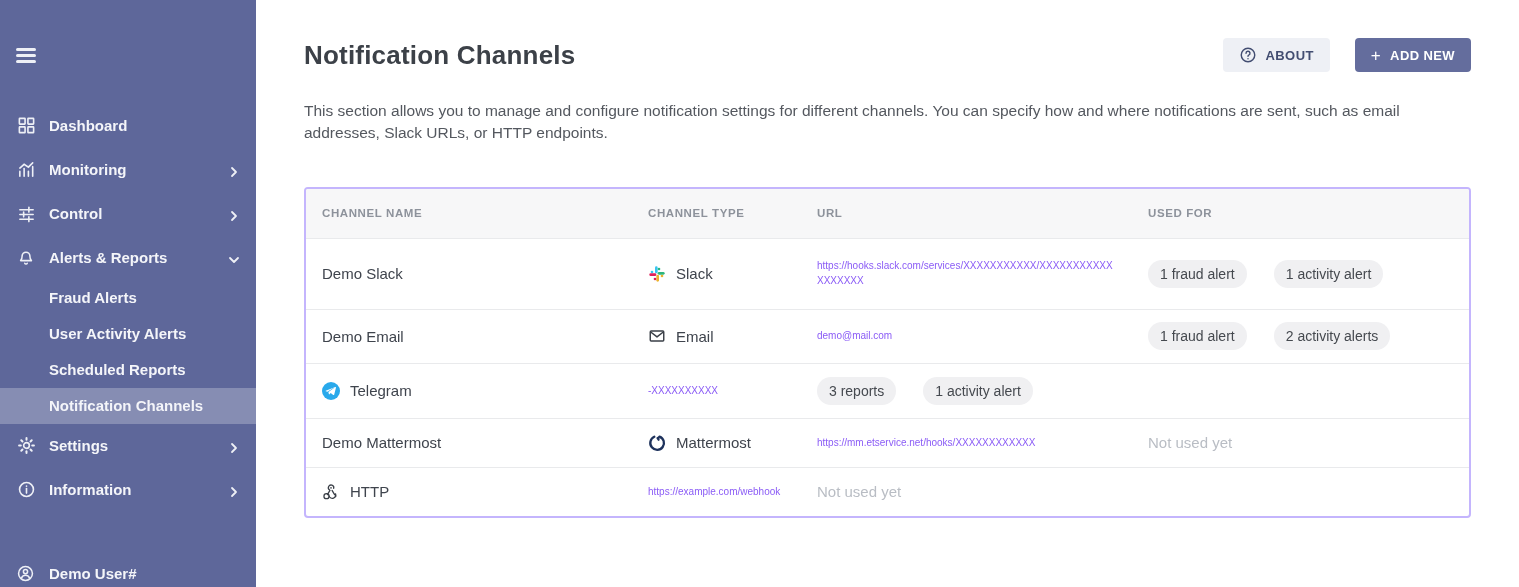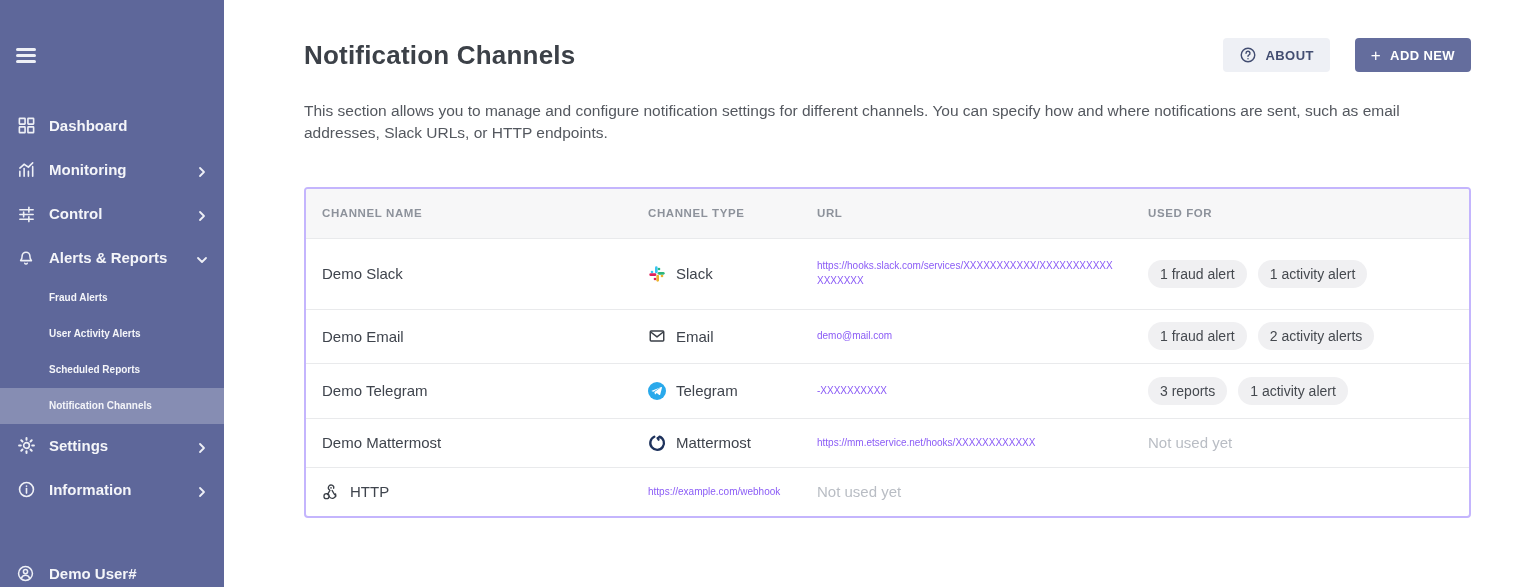--- a/index.html
+++ b/index.html
@@ -7,39 +7,39 @@
   body {
     font-family: "Liberation Sans", "DejaVu Sans", sans-serif;
     background: #ffffff;
     color: #3f444d;
     position: relative;
   }
 
   
   .sidebar {
     position: absolute; left: 0; top: 0; bottom: 0;
-    width: 224px;
+    width: 256px;
     background: #5e679a;
     color: #ffffff;
   }
   .hamburger { margin: 48px 0 0 16px; width: 20px; cursor: pointer; }
   .hamburger span { display: block; height: 2.5px; background: #eef0f6; border-radius: 2px; margin-bottom: 3.5px; }
   .nav { margin-top: 41px; }
   .nav-item {
     display: flex; align-items: center;
     height: 44px; padding: 0 16px;
     font-size: 15px; font-weight: 700;
     color: #f4f5f9; cursor: pointer;
   }
   .nav-item .nicon { width: 20px; height: 20px; margin-right: 13px; flex: 0 0 auto; display: flex; align-items: center; justify-content: center; }
   .nav-item .chev { margin-left: auto; width: 12px; height: 12px; }
   .subitem {
     display: flex; align-items: center;
     height: 36px; padding: 0 16px 0 49px;
-    font-size: 10px; font-weight: 700; color: #f4f5f9; cursor: pointer;
+    font-size: 15px; font-weight: 700; color: #f4f5f9; cursor: pointer;
   }
   .subitem.selected { background: rgba(255,255,255,0.25); }
   .sidebar-user {
     position: absolute; left: 0; right: 0; bottom: -8px;
     display: flex; align-items: center;
     height: 44px; padding: 0 16px;
     font-size: 15px; font-weight: 700; color: #f4f5f9; cursor: pointer;
   }
   .sidebar-user .nicon { width: 20px; height: 20px; margin-right: 13px; display: flex; align-items: center; }
 
@@ -83,21 +83,21 @@
   .cell { padding: 0 16px; }
   .row-slack { height: 71px; }
   .row-email { height: 54px; }
   .row-telegram { height: 55px; }
   .row-mattermost { height: 49px; }
   .row-http { height: 49px; }
   .name-cell { font-size: 15px; color: #3f444d; }
   .type-cell { display: flex; align-items: center; gap: 10px; font-size: 15px; color: #3f444d; }
   .type-cell svg { flex: 0 0 auto; }
   .url-cell { font-size: 10px; color: #8b5cf6; line-height: 1.45; word-break: break-all; }
-  .used-cell { display: flex; align-items: center; gap: 11px; }
+  .used-cell { display: flex; align-items: center; gap: 27px; }
   .badge {
     background: #f0f0f2; border-radius: 16px;
     padding: 6px 12px; font-size: 14px; color: #45494f; white-space: nowrap;
   }
   .not-used { font-size: 15px; color: #b9bdc4; }
 </style>
 </head>
 <body>
 
 <aside class="sidebar">
@@ -303,21 +303,20 @@
         <span>Email</span>
       </div>
       <div class="cell url-cell">demo@mail.com</div>
       <div class="cell used-cell">
         <span class="badge">1 fraud alert</span>
         <span class="badge">2 activity alerts</span>
       </div>
     </div>
 
     <div class="trow row-telegram">
-      <div class="cell name-cell">Demo Telegram</div>
       <div class="cell type-cell">
         <svg width="18" height="18" viewBox="0 0 20 20">
           <circle cx="10" cy="10" r="10" fill="#29a9eb"></circle>
           <path d="M4.2 9.8 L14.8 5.6 c.5-.2.9.1.7.8 L13.6 13.9 c-.15.6-.55.75-1.1.45 L9.7 12.3 L8.3 13.65 c-.3.3-.6.2-.7-.2 L7.1 11.2 L13 6.9 c.25-.2-.05-.3-.4-.1 L6 10.9 L4.3 10.4 c-.55-.15-.55-.45-.1-.6 Z" fill="#ffffff"></path>
         </svg>
         <span>Telegram</span>
       </div>
       <div class="cell url-cell">-XXXXXXXXXX</div>
       <div class="cell used-cell">
         <span class="badge">3 reports</span>

